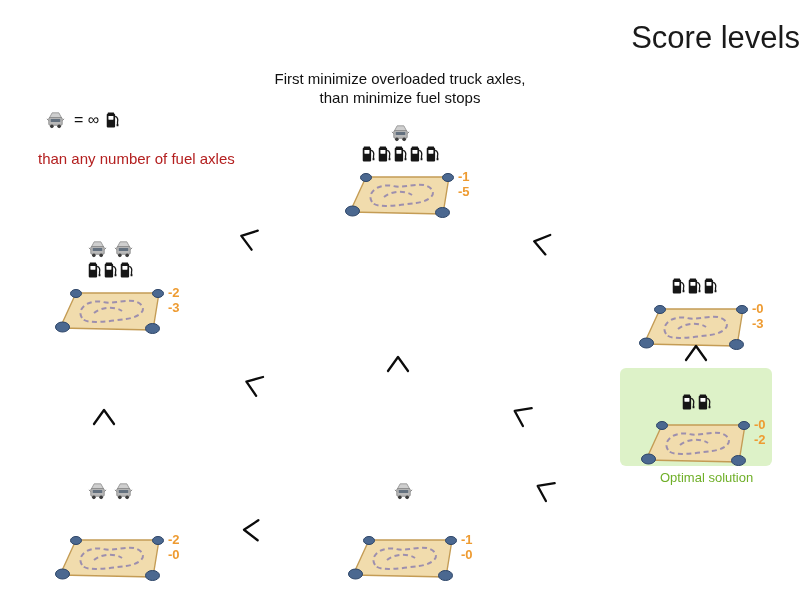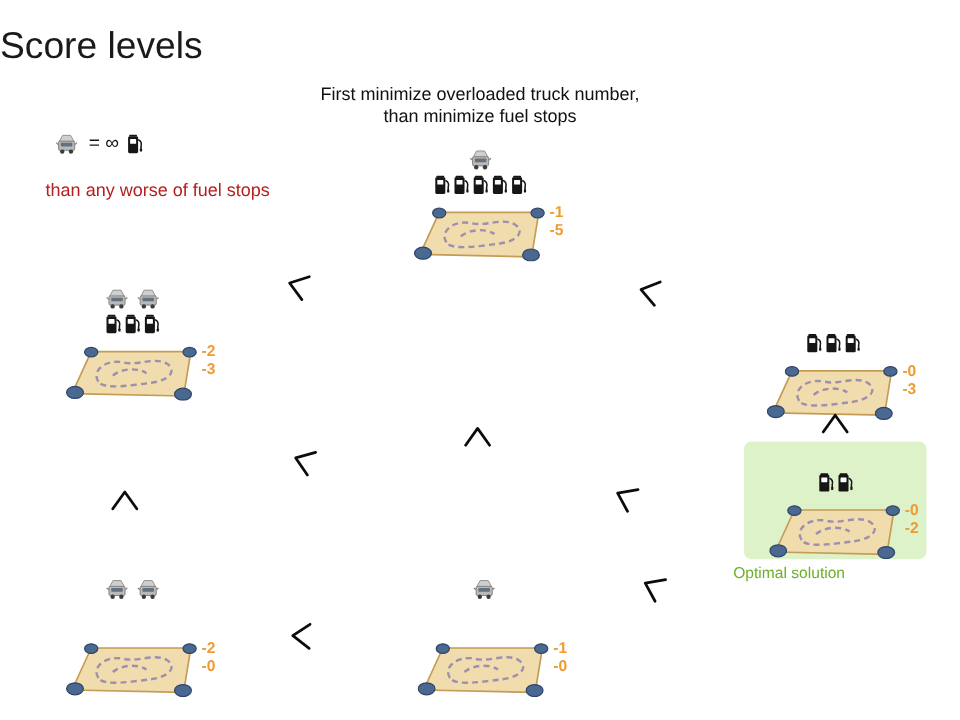--- a/index.html
+++ b/index.html
@@ -8,21 +8,21 @@
     width: 800px; height: 600px;
     position: relative;
     background: #ffffff;
     font-family: "Liberation Sans", sans-serif;
     overflow: hidden;
     color: #111;
   }
 
   #title {
     position: absolute; top: 20px; left: 0; width: 100%;
-    text-align: left; font-size: 31px; font-weight: 400;
+    text-align: right; font-size: 31px; font-weight: 400;
     color: #1a1a1a; margin: 0;
   }
   #subtitle {
     position: absolute; top: 69px; left: 0; width: 100%;
     text-align: center; font-size: 15px; line-height: 19px; color: #111;
   }
 
   #legend {
     position: absolute; left: 44px; top: 111px;
     display: flex; align-items: center; gap: 7px;
@@ -60,21 +60,21 @@
   #node-bottom-center { left: 345px; top: 482px; }
 
   #optimal-box {
     position: absolute; left: 620px; top: 368px;
     width: 152px; height: 98px;
     background: var(--optimal-bg, #ddf2c8);
     border-radius: 6px;
   }
   #node-optimal { position: relative; left: 0; top: 0; margin: 22px auto 0; }
   #optimal-label {
-    position: absolute; left: 611px; top: 470px;
+    position: absolute; left: 660px; top: 470px;
     font-size: 13px; color: var(--optimal-text, #6faf28);
   }
 
   .chev { position: absolute; width: 20px; height: 24px; }
   .chev polyline {
     fill: none; stroke: #0c0c0c; stroke-width: 2.3;
     stroke-linecap: round; stroke-linejoin: round;
   }
   .c1 { left: 238px; top: 226px; transform: rotate(18deg); }
   .c2 { left: 531px; top: 231px; transform: rotate(14deg); }
@@ -115,36 +115,36 @@
       <ellipse cx="21" cy="11.5" rx="5.5" ry="4" fill="#4b6890" stroke="#2d4568" stroke-width="1"></ellipse>
       <ellipse cx="103" cy="11.5" rx="5.5" ry="4" fill="#4b6890" stroke="#2d4568" stroke-width="1"></ellipse>
       <ellipse cx="97.5" cy="46.5" rx="7" ry="5" fill="#4b6890" stroke="#2d4568" stroke-width="1"></ellipse>
     </symbol>
   </defs>
 </svg>
 
 <h1 id="title">Score levels</h1>
 
 <div id="subtitle">
-  <div>First minimize overloaded truck number,</div>
+  <div>First minimize overloaded truck axles,</div>
   <div>than minimize fuel stops</div>
 </div>
 
 <div id="legend">
   <svg class="icon truck" viewBox="0 0 24 18">
       <use href="#truck-sym"></use>
     </svg>
   <span class="eq">= ∞</span>
   <svg class="icon pump" viewBox="0 0 14 18">
       <use href="#pump-sym"></use>
     </svg>
 </div>
 
 <div id="note">
-  <div>than any worse of fuel stops</div>
+  <div>than any number of fuel axles</div>
 </div>
 
 <div class="node" id="node-top">
   <div class="icon-row">
       <svg class="icon truck" viewBox="0 0 24 18">
         <use href="#truck-sym"></use>
       </svg>
     </div>
   <div class="icon-row">
       <svg class="icon pump" viewBox="0 0 14 18">

